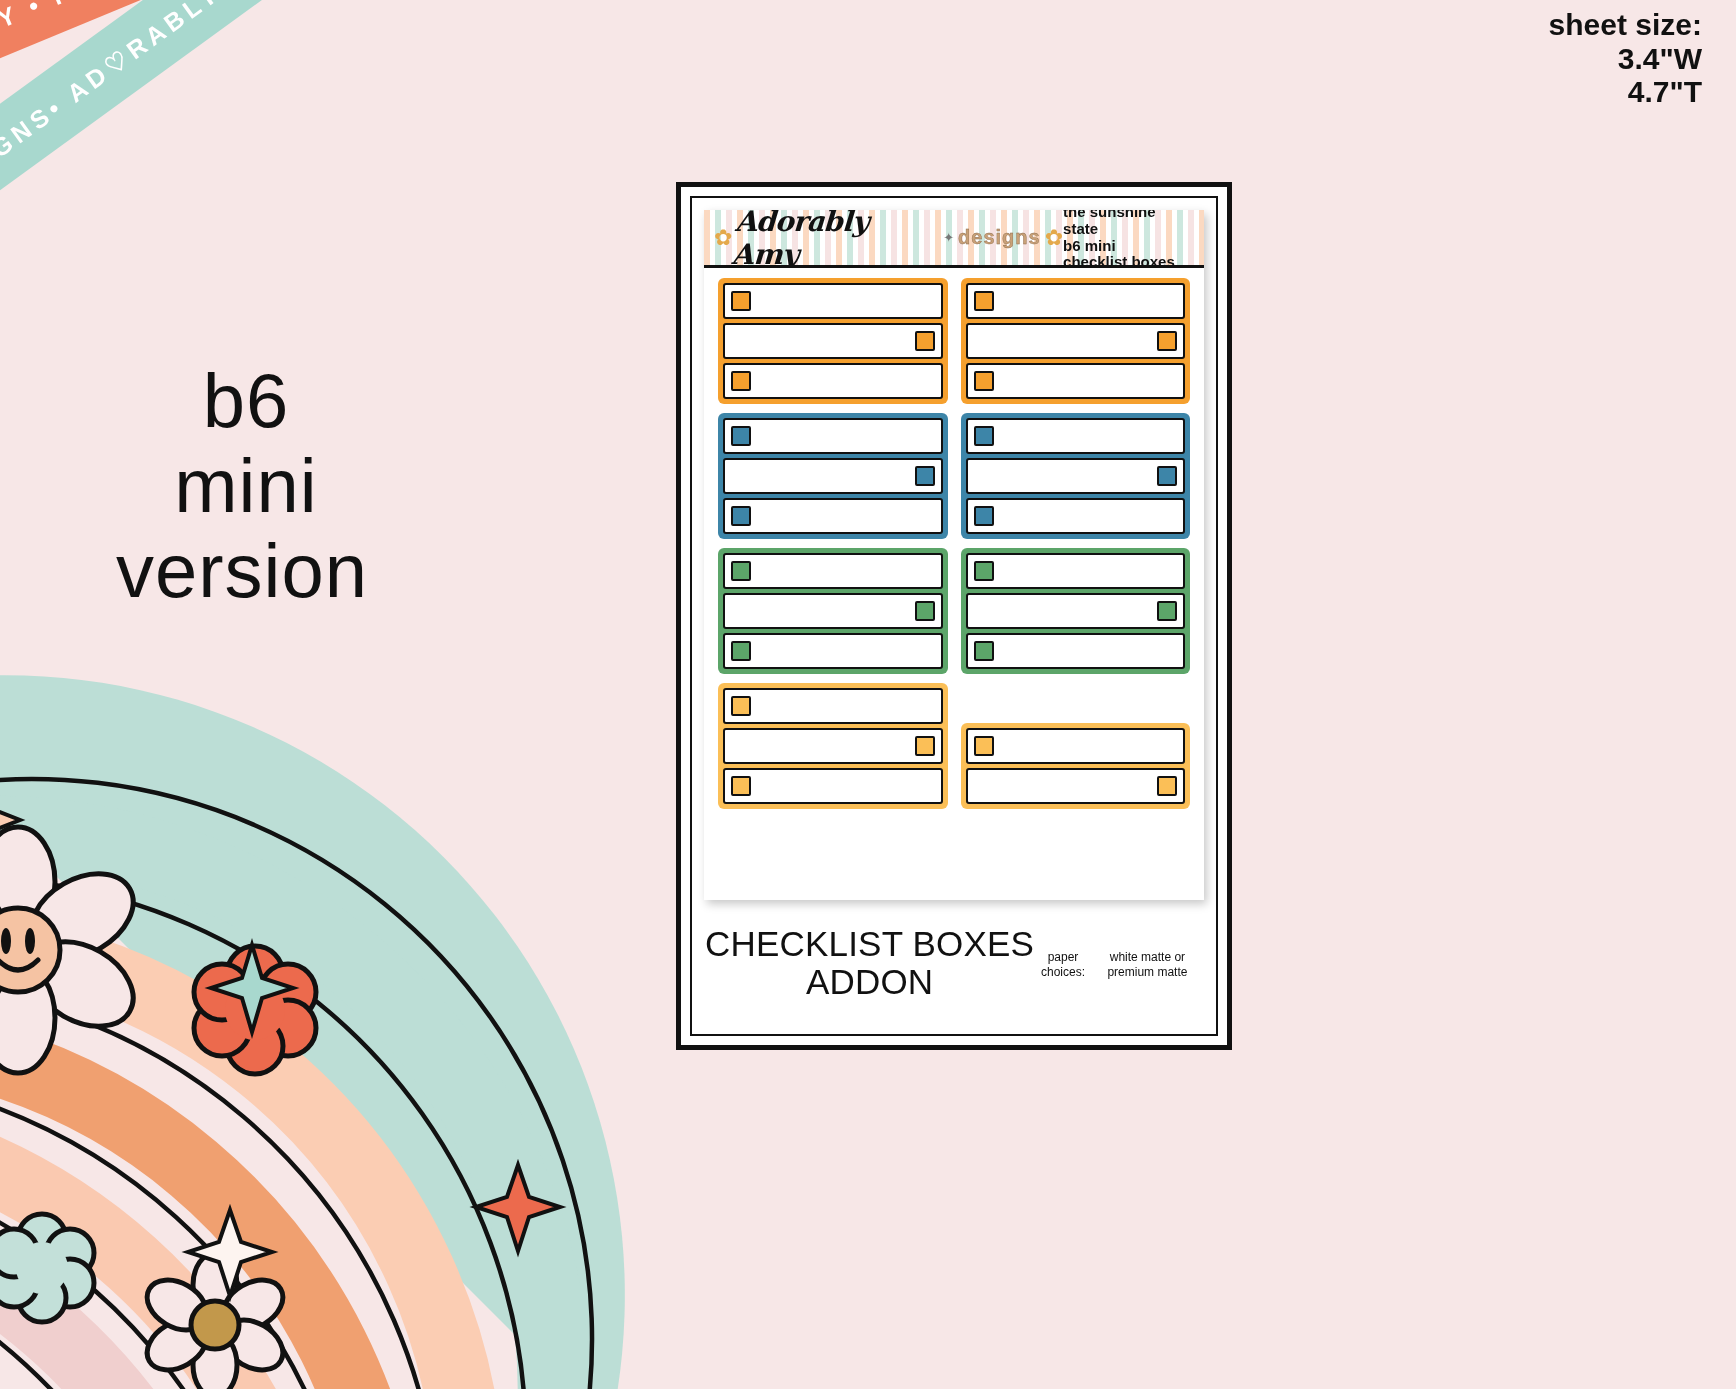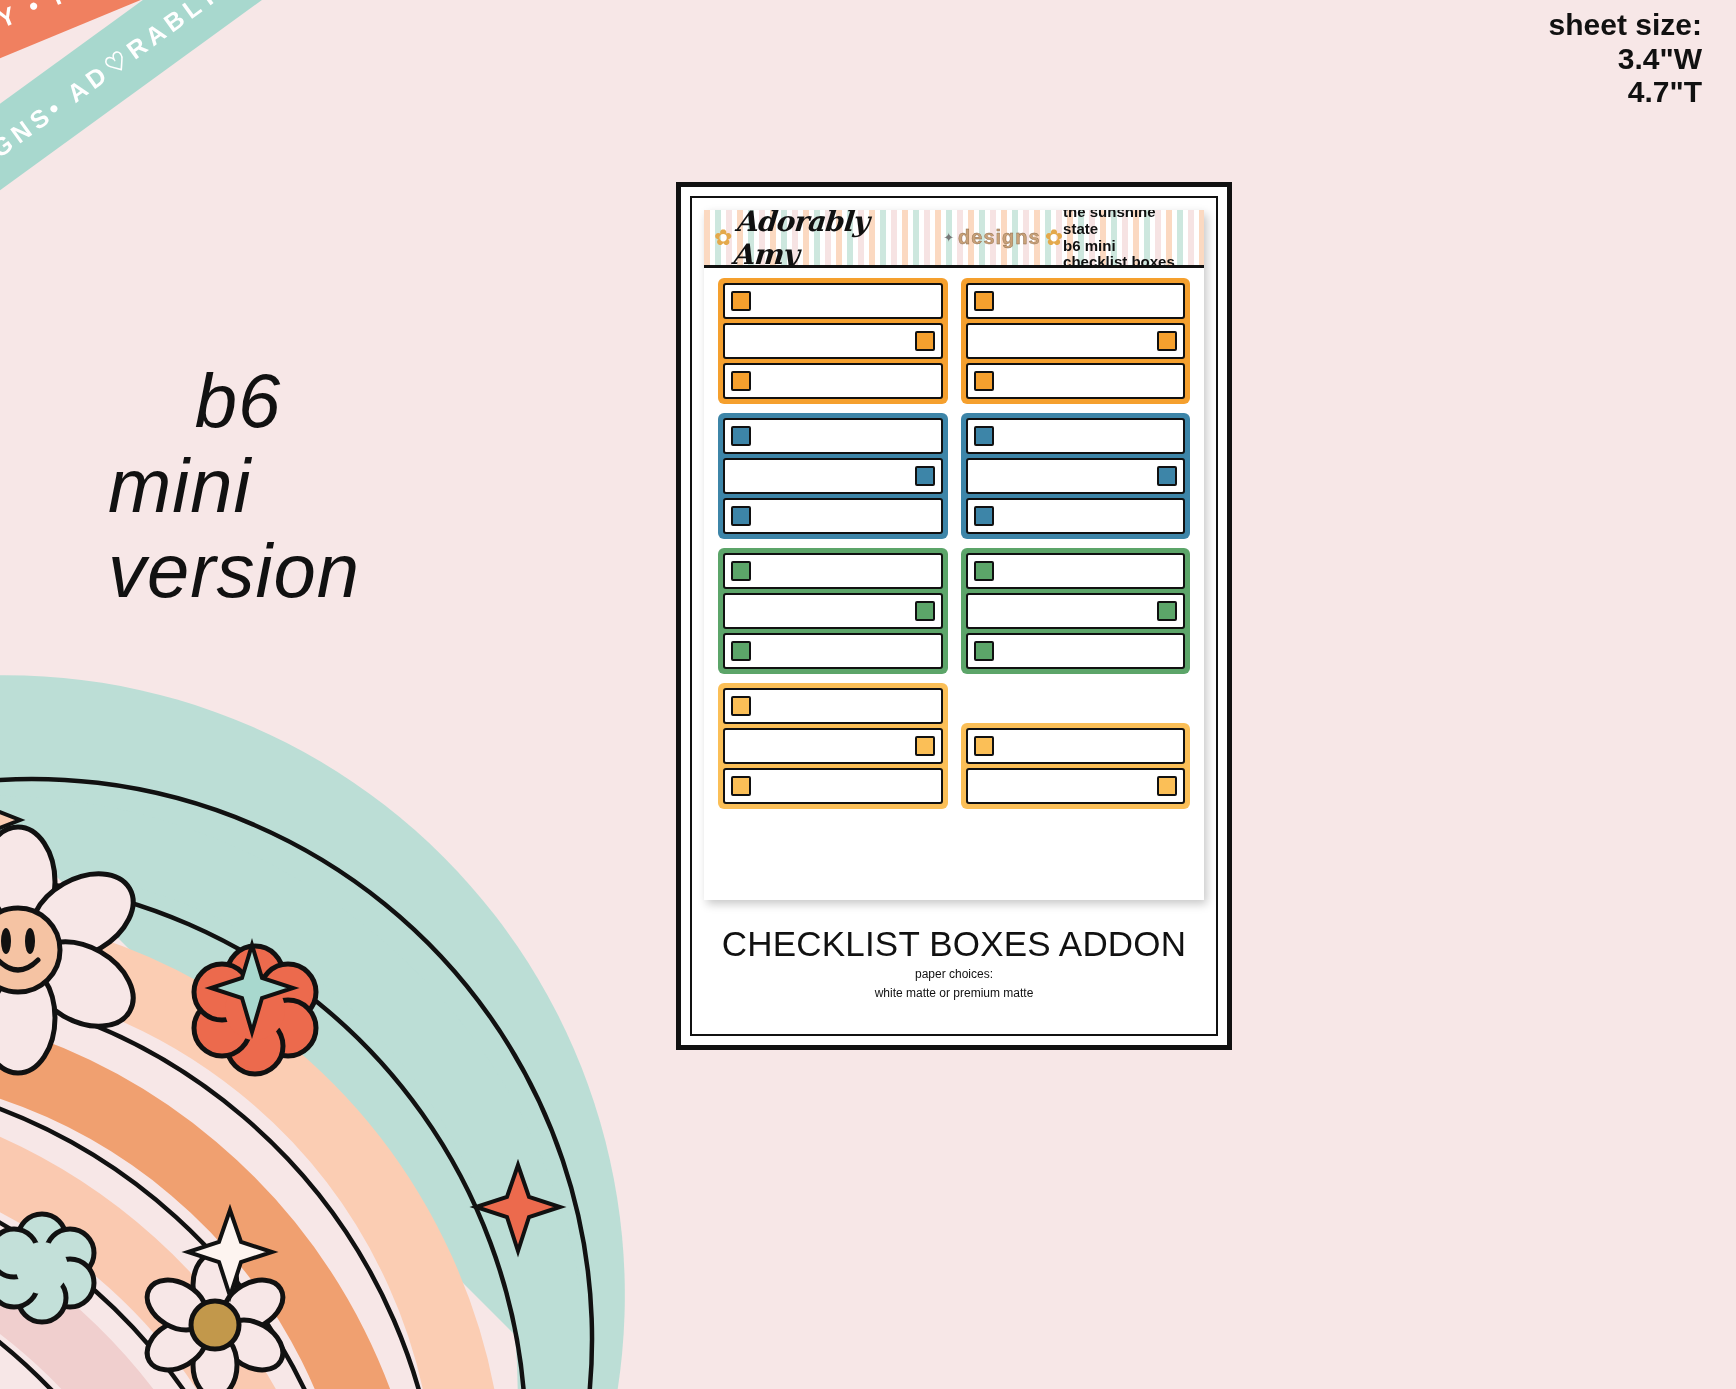--- a/index.html
+++ b/index.html
@@ -42,27 +42,27 @@
   
   #sheet-size {
     position:absolute; right:34px; top:8px;
     text-align:right; line-height:1.12;
     font-size:30px; font-weight:700; color:#111;
     letter-spacing:0px;
   }
 
   
   #version-label {
-    position:absolute; left:108px; top:358px;
+    position:absolute; left:116px; top:358px;
     font-size:76px; line-height:1.12; color:#111;
-    font-weight:400; letter-spacing:1px;font-style:italic;
+    font-weight:400; letter-spacing:1px;
   }
   #version-label div { white-space:nowrap; }
   #version-label .l1 { text-align:center; width:260px; }
-  #version-label .l2 { width:260px; }
+  #version-label .l2 { text-align:center; width:260px; }
   #version-label .l3 { text-align:left; width:260px; }
 
   
   #rainbow-art { position:absolute; left:-90px; top:620px; width:760px; height:790px; }
 
   
   #product-frame {
     position:absolute; left:676px; top:182px;
     width:556px; height:868px;
     background:#fff;
@@ -160,21 +160,21 @@
   .chk-row.right { justify-content:flex-end; }
   .chk-box {
     width:20px; height:20px;
     border:2.5px solid #111;
     border-radius:2px;
   }
 
   
   #caption {
     flex:1;
-    display:flex; flex-direction:column;
+    display:flex; 
     align-items:center; justify-content:center;
     text-align:center; color:#111;
     padding-bottom:8px;
   }
   #caption .big { font-size:35px; font-weight:400; letter-spacing:0.2px; line-height:1.1; }
   #caption .small { font-size:12px; line-height:1.25; margin-top:4px; }
 </style>
 </head>
 <body>
 

